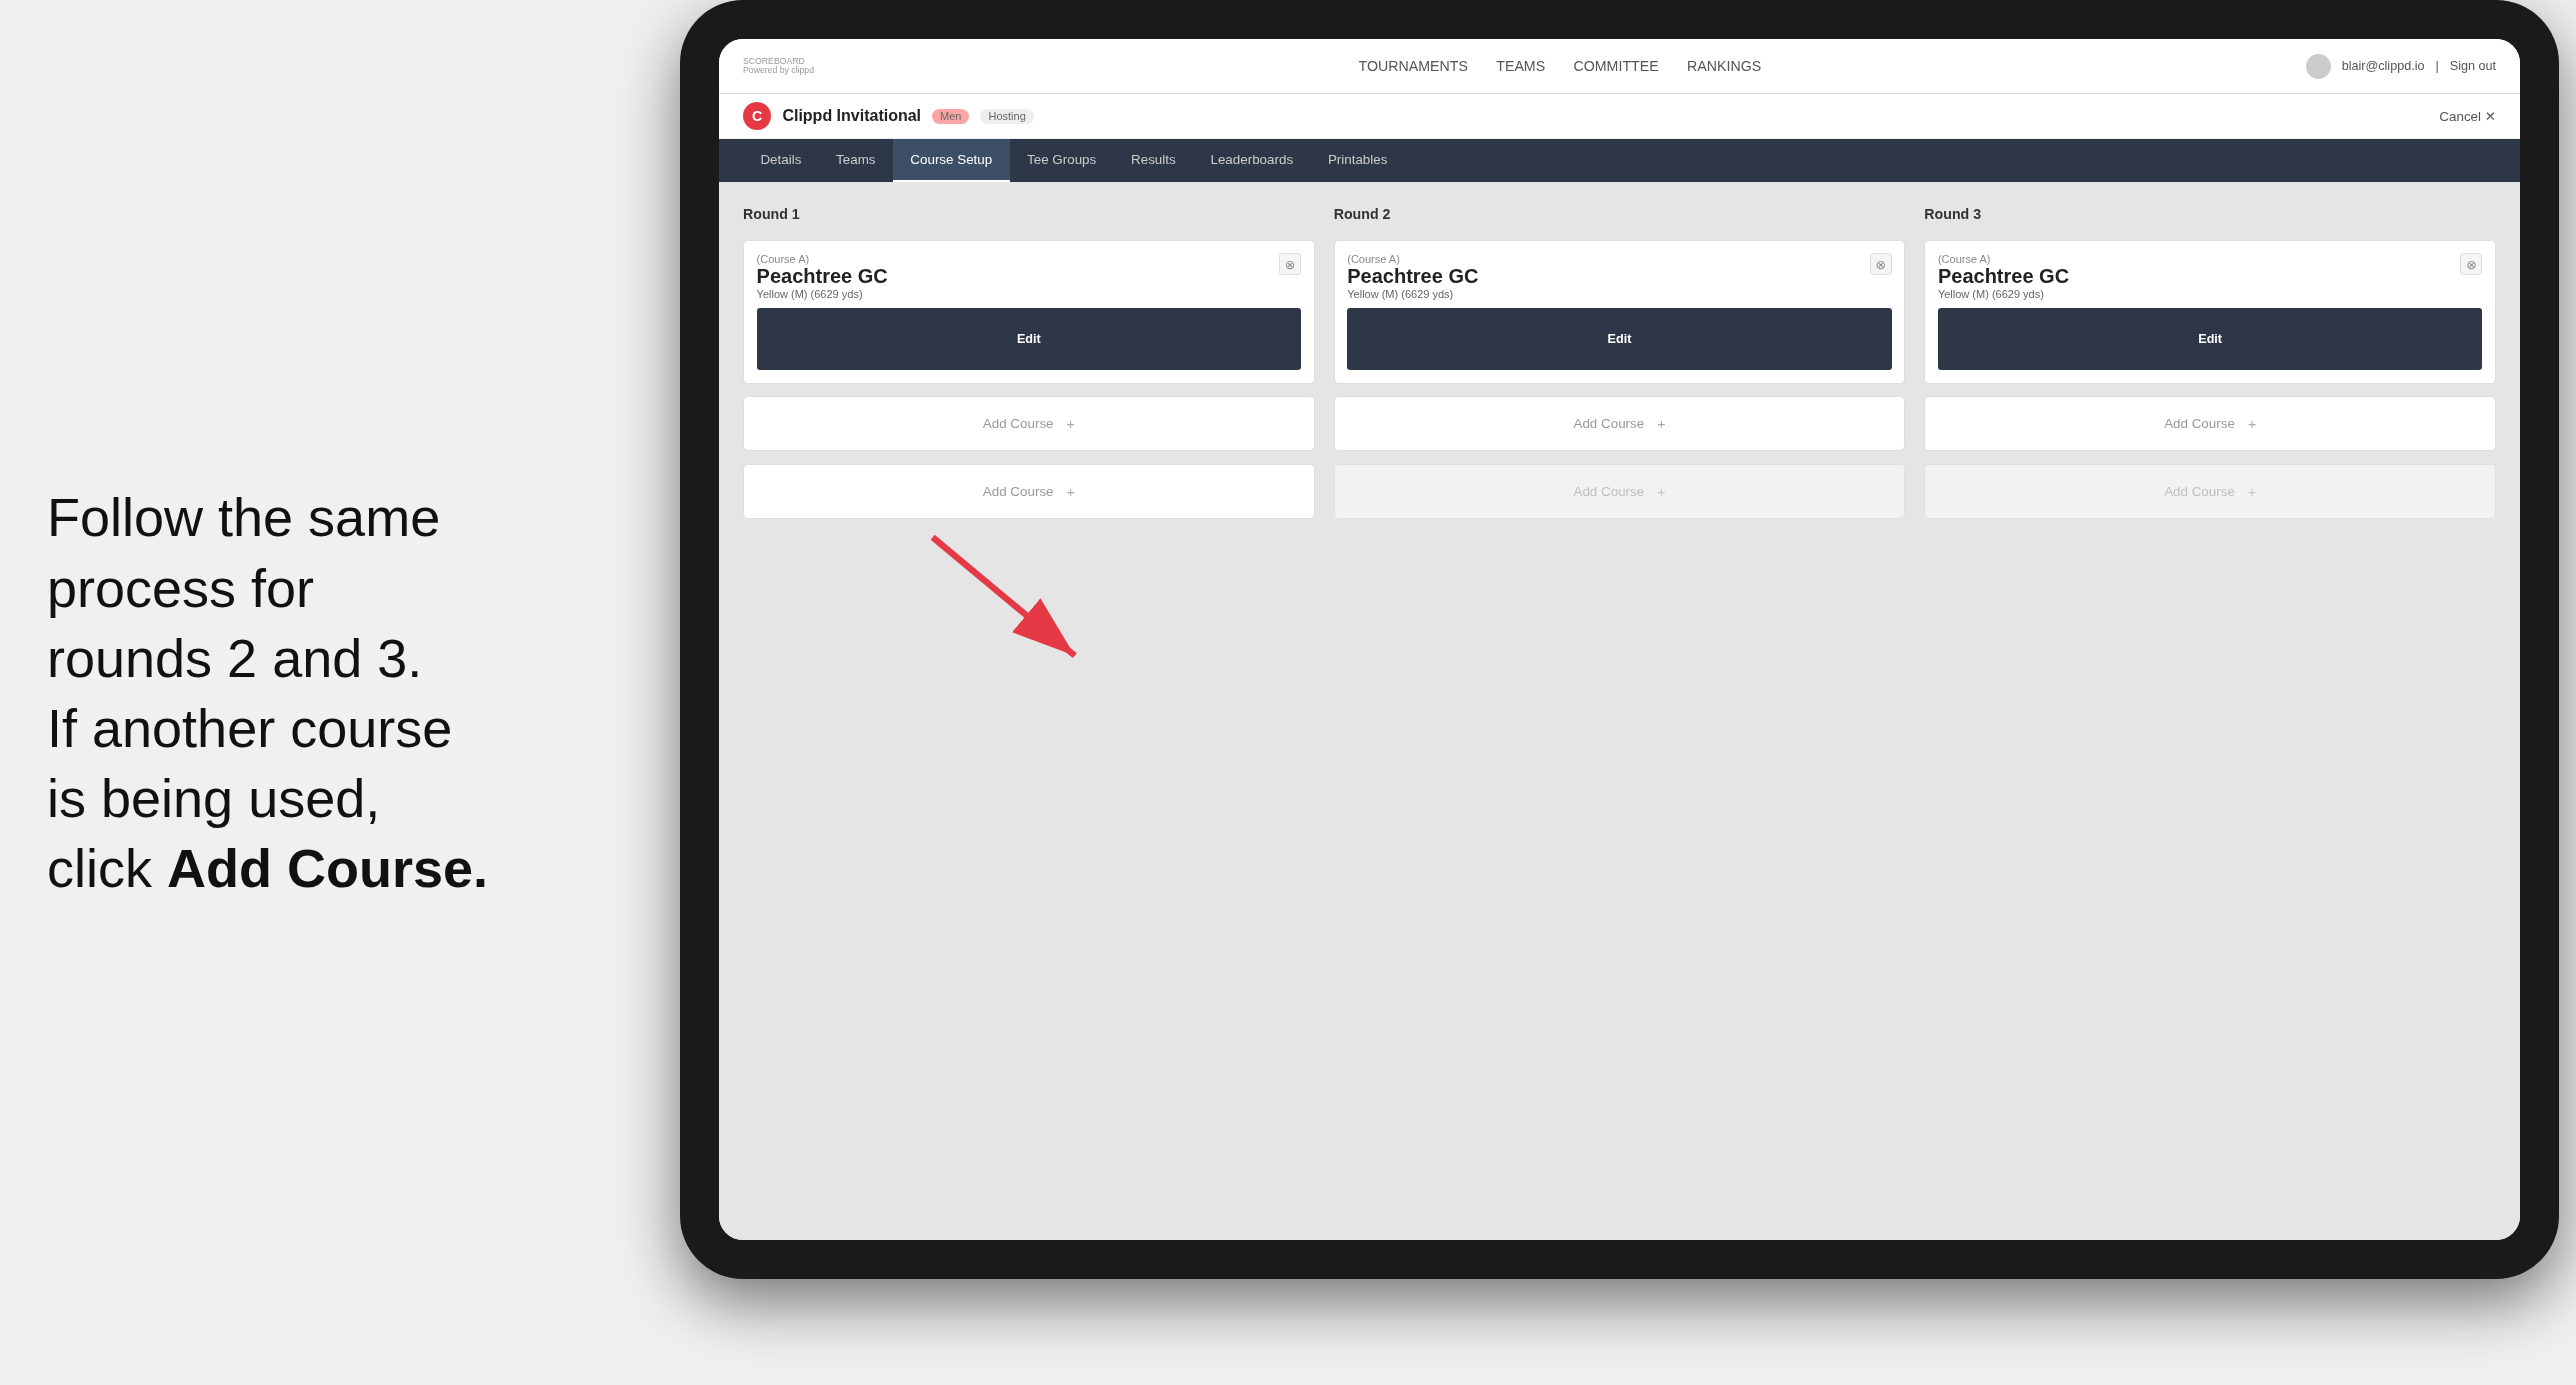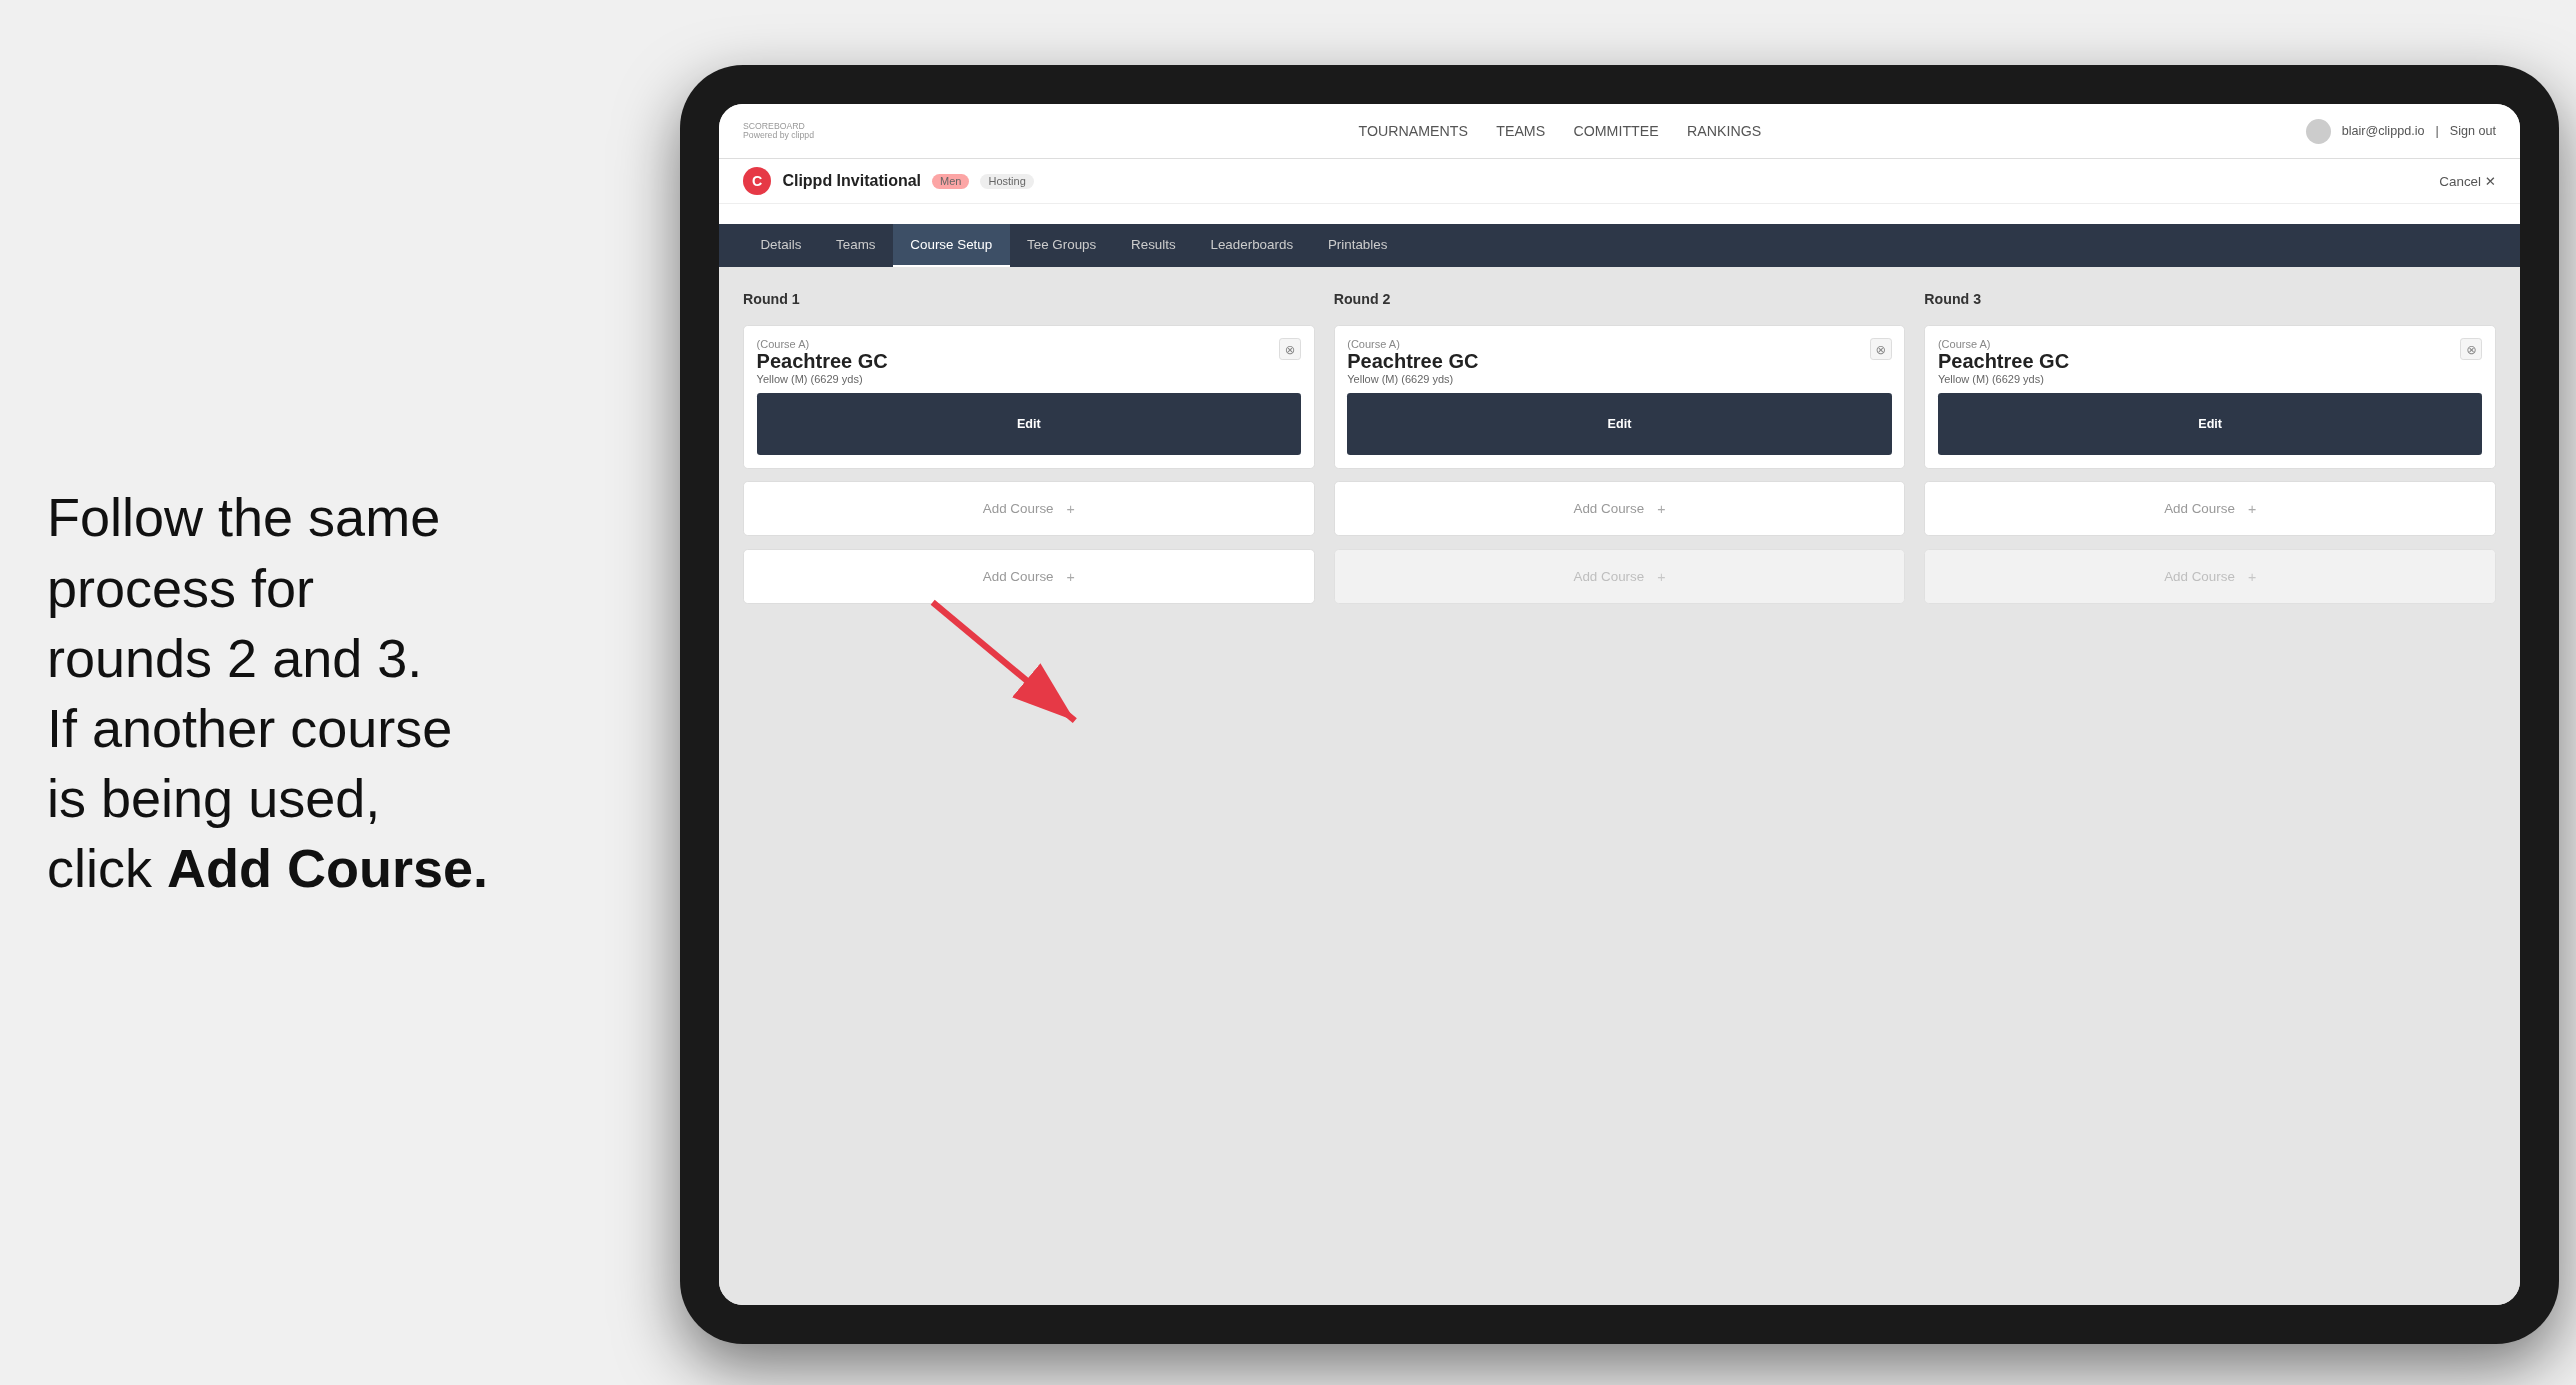--- a/index.html
+++ b/index.html
@@ -162,21 +162,20 @@
     }
 
     
     .tab-bar {
       background: #2d3748;
       display: flex;
       align-items: center;
       padding: 0 24px;
       height: 43px;
       flex-shrink: 0;
-      margin-top: 20px;
     }
 
     .tab-item {
       padding: 0 17.4px;
       height: 43px;
       display: flex;
       align-items: center;
       font-size: 13.4px;
       color: #ccc;
       cursor: pointer;
@@ -318,21 +317,21 @@
       height: 1356px;
       display: flex;
       align-items: center;
       padding: 47px;
     }
 
     .right-panel {
       width: 1976px;
       height: 1386px;
       display: flex;
-      align-items: center;
+      align-items: flex-start;
       justify-content: center;
     }
 
     .instruction-text {
       font-size: 54px;
       line-height: 1.3;
       color: #111;
     }
 
     

